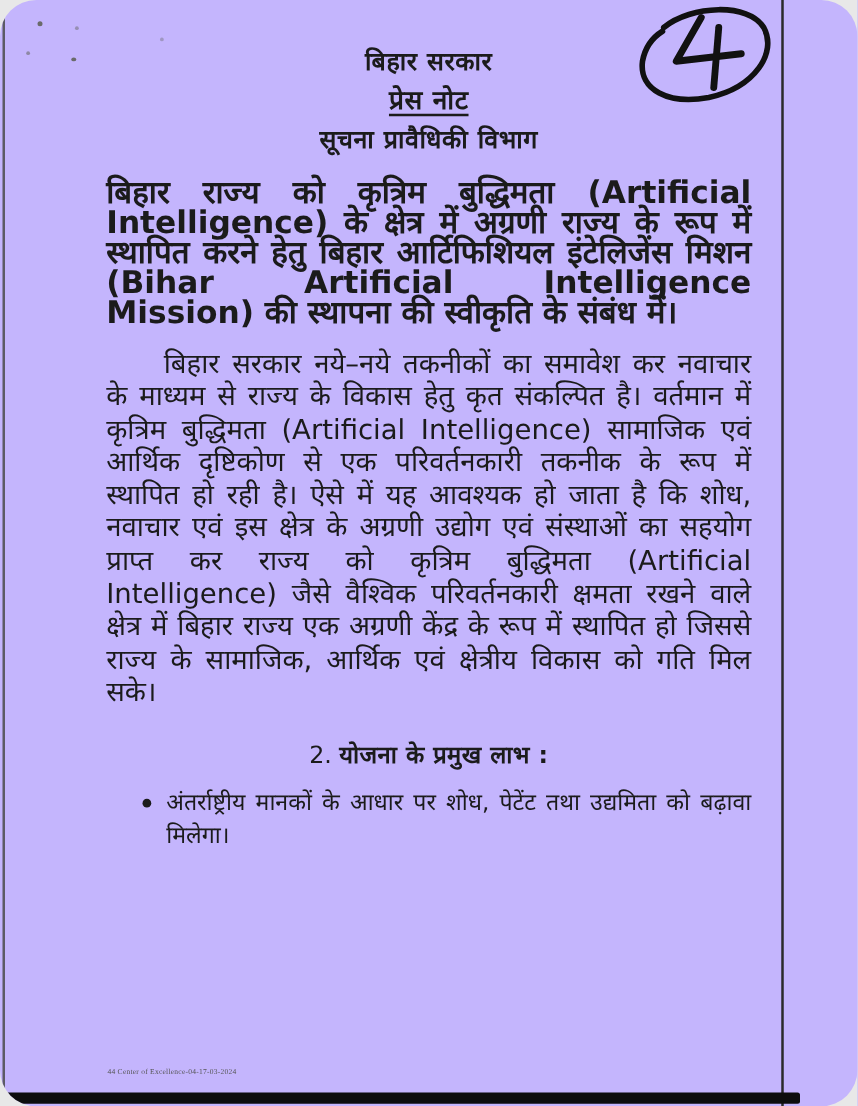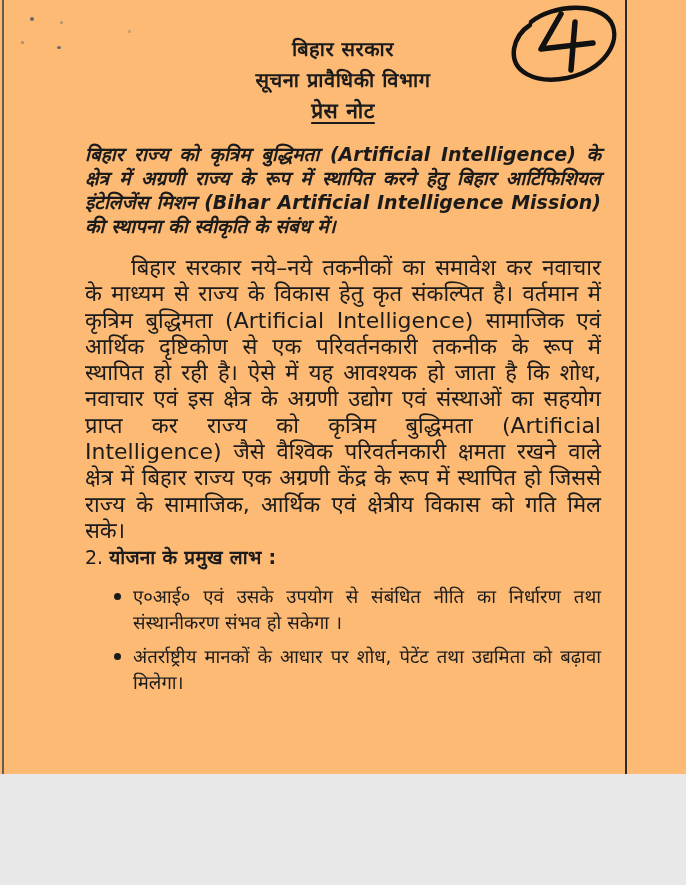--- a/index.html
+++ b/index.html
@@ -2,24 +2,25 @@
 <html><head>
 <meta charset="utf-8">
 <style>
   html,body{margin:0;padding:0;}
   body{
     background:#e8e8e8;
     font-family:"DejaVu Sans","Liberation Sans",sans-serif;
   }
   .page{
     position:relative;
-    width:686px;height:774px;
-    background:#fdba74;
+    width:686px;height:885px;
+    background:#c4b5fd;
     overflow:hidden;
     color:#1b1b1b;
+    border-radius:29px;
   }
   
   .border-left{
     position:absolute;left:2px;top:0;bottom:0;width:2px;
     background:#4a4a4a;opacity:.85;
   }
   .border-right{
     position:absolute;left:625px;top:0;bottom:0;width:2px;
     background:#2b2b2b;
   }
@@ -42,31 +43,30 @@
     font-weight:bold;font-size:20px;line-height:26px;margin:0 0 5px 0;
     letter-spacing:.5px;
   }
   .doc-header .h-line.press-note{
     font-size:21px;text-decoration:underline;
     text-underline-offset:4px;margin-top:4px;
   }
 
   .subject{
     margin:18px 0 0 0;
-    font-weight:bold;font-size:19px;line-height:24px;
+    font-weight:bold;font-size:25px;line-height:24px;
     text-align:justify;
-    font-style:italic;
   }
   .intro{
     margin:17px 0 0 0;
     font-size:22px;line-height:26.3px;
     text-align:justify;text-indent:46px;
   }
   .section-heading{
-    margin:0 0 0 0;font-size:19px;
+    margin:22px 0 0 0;font-size:19px;text-align:center;
   }
   .section-heading .sec-num{font-weight:normal;margin-right:6px;}
   .section-heading .sec-title{font-weight:bold;letter-spacing:.3px;}
 
   ul.benefits{
     margin:14px 0 0 0;padding:0 0 0 48px;list-style:none;
   }
   ul.benefits li{
     position:relative;
     font-size:18.5px;line-height:25.5px;
@@ -105,34 +105,33 @@
       <path d="M28,20 C50,2 96,0 108,20 C119,40 101,68 64,76 C32,82 8,70 11,47 C13,36 19,28 27,23" fill="none" stroke="#111" stroke-width="4.5" stroke-linecap="round"></path>
       <path d="M58,12 L38,47 L90,41" fill="none" stroke="#111" stroke-width="5.5" stroke-linecap="round" stroke-linejoin="round"></path>
       <path d="M72,20 L68,68" fill="none" stroke="#111" stroke-width="5.5" stroke-linecap="round"></path>
     </svg>
   </div>
 
   <div class="content">
 
     <div class="doc-header">
       <div class="h-line">बिहार सरकार</div>
+      <div class="h-line press-note">प्रेस नोट</div>
       <div class="h-line">सूचना प्रावैधिकी विभाग</div>
-      <div class="h-line press-note">प्रेस नोट</div>
     </div>
 
     <p class="subject">बिहार राज्य को कृत्रिम बुद्धिमता (Artificial Intelligence) के क्षेत्र में अग्रणी राज्य के रूप में स्थापित करने हेतु बिहार आर्टिफिशियल इंटेलिजेंस मिशन (Bihar Artificial Intelligence Mission) की स्थापना की स्वीकृति के संबंध में।</p>
 
     <p class="intro">बिहार सरकार नये–नये तकनीकों का समावेश कर नवाचार के माध्यम से राज्य के विकास हेतु कृत संकल्पित है। वर्तमान में कृत्रिम बुद्धिमता (Artificial Intelligence) सामाजिक एवं आर्थिक दृष्टिकोण से एक परिवर्तनकारी तकनीक के रूप में स्थापित हो रही है। ऐसे में यह आवश्यक हो जाता है कि शोध, नवाचार एवं इस क्षेत्र के अग्रणी उद्योग एवं संस्थाओं का सहयोग प्राप्त कर राज्य को कृत्रिम बुद्धिमता (Artificial Intelligence) जैसे वैश्विक परिवर्तनकारी क्षमता रखने वाले क्षेत्र में बिहार राज्य एक अग्रणी केंद्र के रूप में स्थापित हो जिससे राज्य के सामाजिक, आर्थिक एवं क्षेत्रीय विकास को गति मिल सके।</p>
 
     <div class="section-heading">
       <span class="sec-num">2.</span><span class="sec-title">योजना के प्रमुख लाभ :</span>
     </div>
 
     <ul class="benefits">
-      <li>ए०आई० एवं उसके उपयोग से संबंधित नीति का निर्धारण तथा संस्थानीकरण संभव हो सकेगा ।</li>
       <li>अंतर्राष्ट्रीय मानकों के आधार पर शोध, पेटेंट तथा उद्यमिता को बढ़ावा मिलेगा।</li>
 
     </ul>
 
   </div>
 
   <div class="footer-note">44 Center of Excellence-04-17-03-2024</div>
 
 </div>
 

